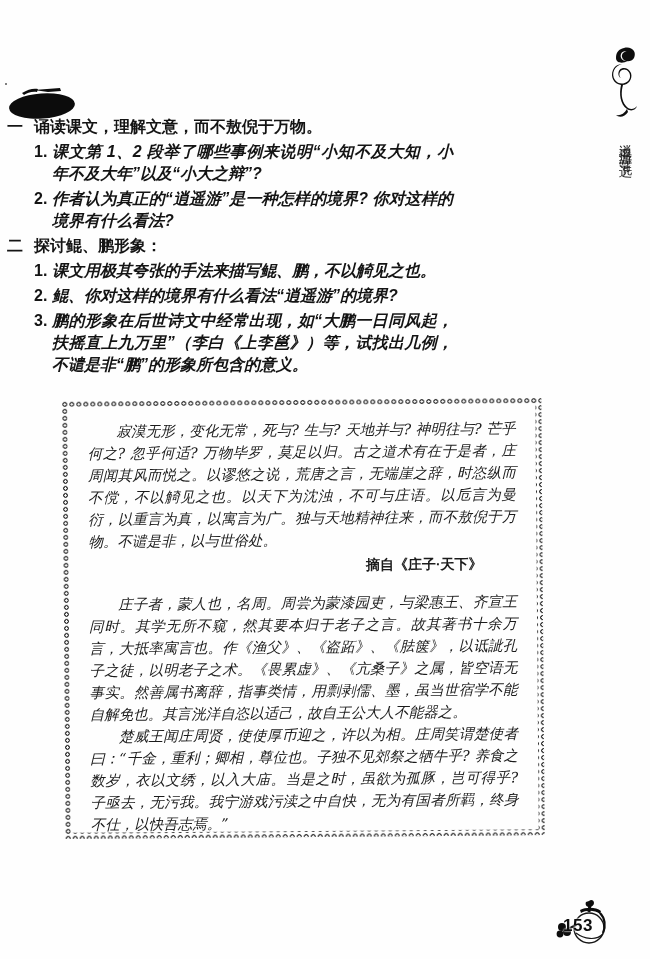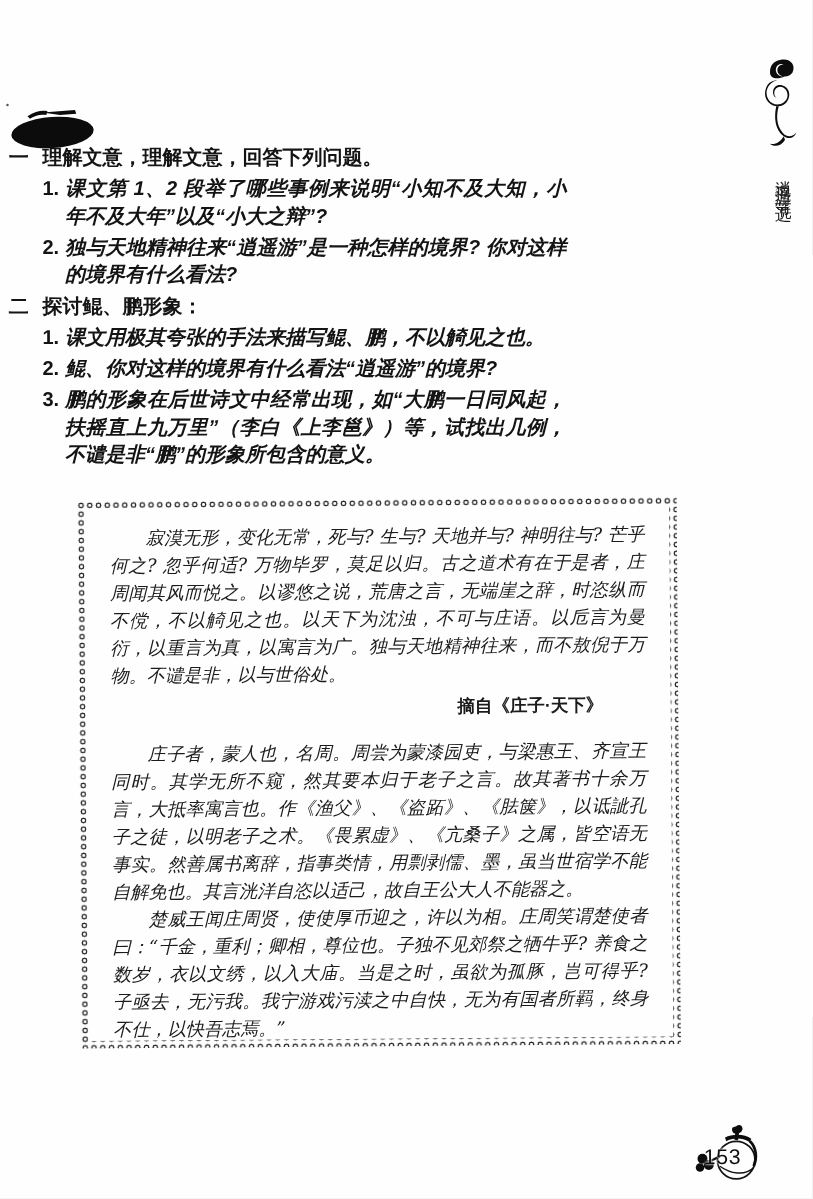--- a/index.html
+++ b/index.html
@@ -71,21 +71,21 @@
     padding-right: 34px;
     margin: 3px 0 16px 0;
   }
   .quote-source:empty { display: none; margin: 0; }
 
   
   .pagenum-wrap { position: absolute; right: 34px; bottom: 8px; width: 60px; height: 52px; }
   .pagenum-wrap svg { position: absolute; left: 0; top: 0; }
   .pagenum {
     position: absolute; left: 7px; top: 17px;
-    font-weight: 400; font-size: 17px; letter-spacing: 0.5px;
+    font-weight: 700; font-size: 17px; letter-spacing: 0.5px;
     color: #0e0e0e;
     text-shadow: 0 0 2px #fefefe, 0 0 2px #fefefe;
   }
 </style>
 </head>
 <body>
 
 <div class="page">
 
   <div class="inkblot">
@@ -106,29 +106,29 @@
     </svg>
   </div>
 
   <div class="side-title">逍遥游（节选）</div>
 
   <div class="exercises">
 
     <div class="sec">
       <div class="sec-head">
         <span class="sec-marker">一</span>
-        <span class="sec-title">理解文意，理解文意，回答下列问题。</span>
+        <span class="sec-title">诵读课文，理解文意，而不敖倪于万物。</span>
       </div>
       <div class="item">
         <span class="item-num">1.</span>
         <span class="item-text">课文第 1、2 段举了哪些事例来说明“小知不及大知，小年不及大年”以及“小大之辩”?</span>
       </div>
       <div class="item">
         <span class="item-num">2.</span>
-        <span class="item-text">独与天地精神往来“逍遥游”是一种怎样的境界? 你对这样的境界有什么看法?</span>
+        <span class="item-text">作者认为真正的“逍遥游”是一种怎样的境界? 你对这样的境界有什么看法?</span>
       </div>
     </div>
 
     <div class="sec">
       <div class="sec-head">
         <span class="sec-marker">二</span>
         <span class="sec-title">探讨鲲、鹏形象：</span>
       </div>
       <div class="item">
         <span class="item-num">1.</span>

